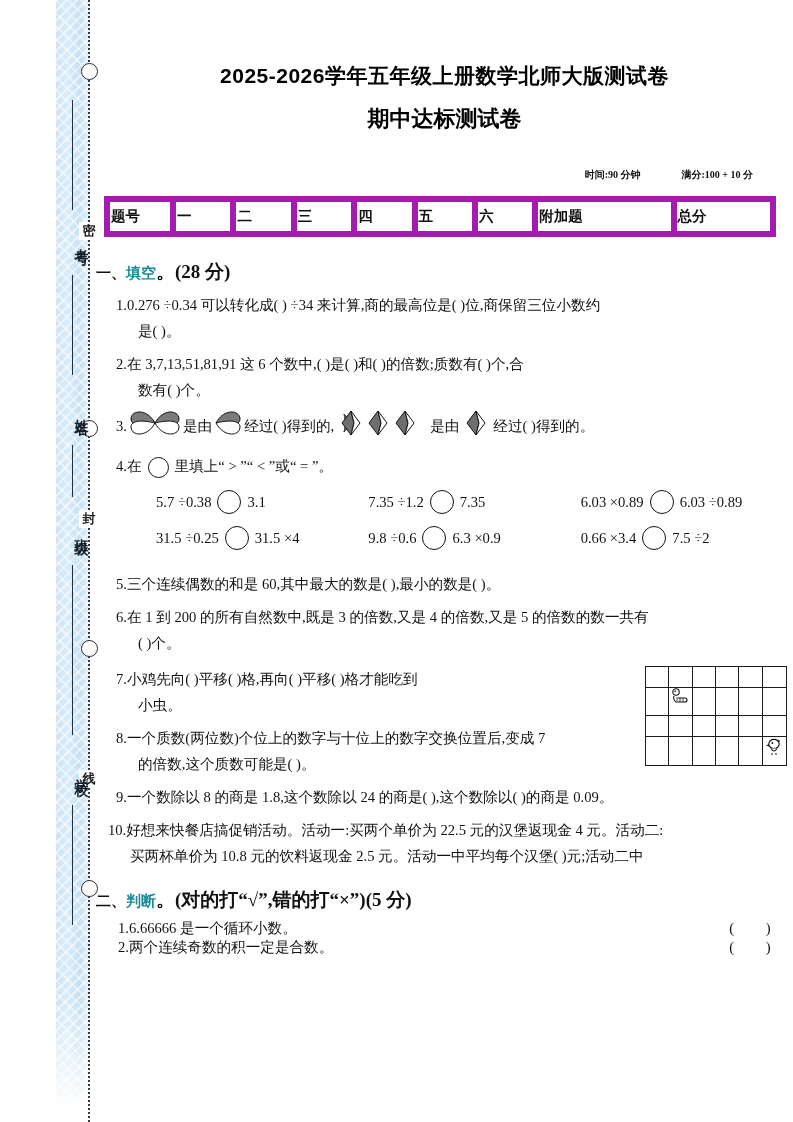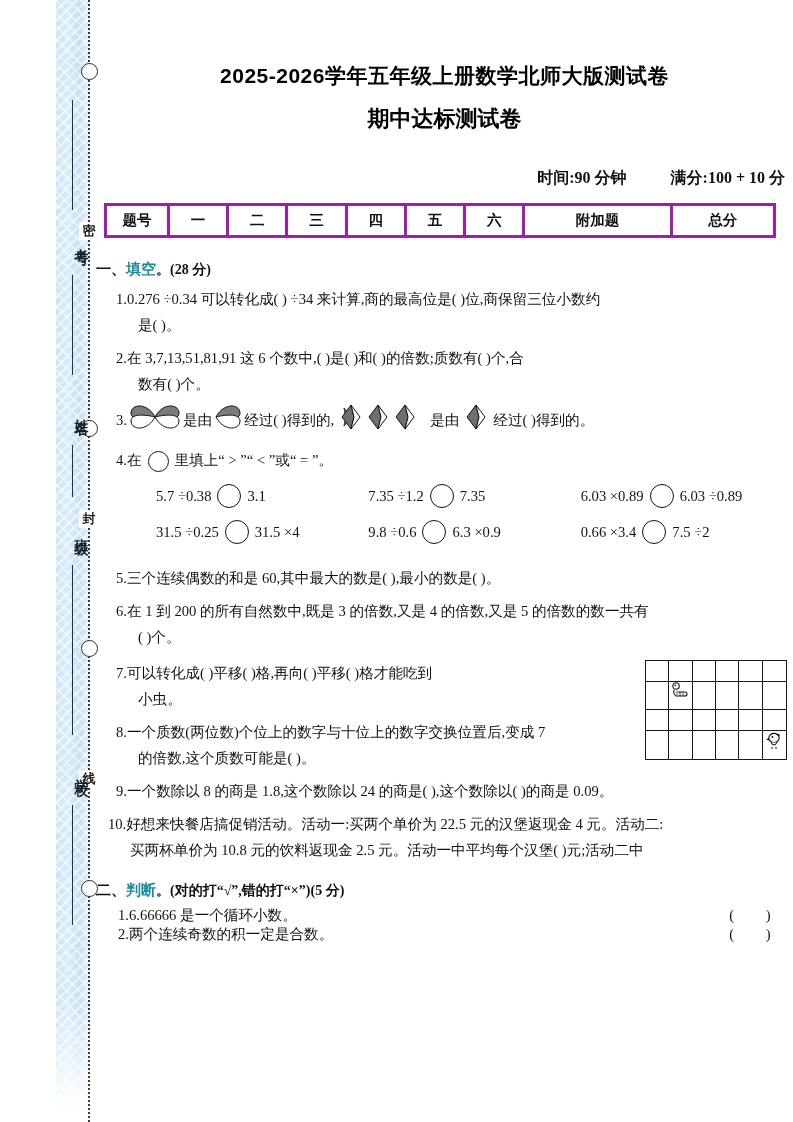--- a/index.html
+++ b/index.html
@@ -52,38 +52,38 @@
   .title1{
     text-align:center;font-size:21px;font-weight:700;letter-spacing:.5px;
     margin-top:62px;color:#000;
     font-family:"Liberation Sans","DejaVu Sans",sans-serif;
   }
   .title2{
     text-align:center;font-size:22px;font-weight:700;margin-top:14px;color:#000;
     font-family:"Liberation Sans","DejaVu Sans",sans-serif;
   }
   .metaline{
-    margin-top:34px;text-align:right;padding-right:8px;font-size:16px;font-weight:700;
+    margin-top:34px;text-align:right;padding-right:40px;font-size:10px;font-weight:700;
   }
   .metaline .gap{display:inline-block;width:36px;}
 
   table.score{
     border-collapse:collapse;margin:14px 0 0 8px;width:672px;
     font-size:14.5px;
   }
   table.score td{
-    border:3px solid #a21caf;height:27px;text-align:center;font-weight:600;
+    border:6px solid #a21caf;height:27px;text-align:left;font-weight:600;
   }
   table.score td.hdr{width:58px;}
 
   .sec-head{
     margin:22px 0 6px 0;font-size:15px;font-weight:700;
   }
   .sec-head .kw{color:#1f8a97;}
-  .sec-head .sm{font-size:14px;font-weight:600;}
+  .sec-head .sm{font-size:19px;font-weight:600;}
 
   .q{
     font-size:14.6px;line-height:26px;margin:7px 0 0 20px;position:relative;
   }
   .q .ind{margin-left:22px;display:block;}
 
   
   .cmpgrid{margin:10px 0 0 40px;}
   .cmprow{display:flex;margin-bottom:10px;}
   .cmpcell{width:223px;font-size:14.6px;display:flex;align-items:center;}
@@ -307,21 +307,21 @@
             <ellipse cx="10" cy="7" rx="5.2" ry="4.6" fill="#fff" stroke="#111" stroke-width="1.1"></ellipse>
             <circle cx="8.4" cy="6" r=".9" fill="#111"></circle>
             <path d="M5 7 l-3 1.4 3 1.2 z" fill="#111"></path>
             <path d="M13 4 q3 -2 2 1" fill="none" stroke="#111" stroke-width="1"></path>
             <path d="M7 11.5 q3 5 6 0" fill="#fff" stroke="#111" stroke-width="1.1"></path>
             <path d="M8 16 v2 M12 16 v2" stroke="#111" stroke-width="1"></path>
           </svg>
         </span>
       </div>
     </div>
-    <span>7.</span><span>可以转化成(          )平移(          )格,再向(          )平移(          )格才能吃到</span>
+    <span>7.</span><span>小鸡先向(          )平移(          )格,再向(          )平移(          )格才能吃到</span>
     <span class="ind">小虫。</span>
   </div>
 
   <div class="q">
     <span>8.</span><span>一个质数(两位数)个位上的数字与十位上的数字交换位置后,变成 7</span>
     <span class="ind">的倍数,这个质数可能是(                  )。</span>
   </div>
 
   <div class="q">
     <span>9.</span><span>一个数除以 8 的商是 1.8,这个数除以 24 的商是(          ),这个数除以(          )的商是 0.09。</span>

